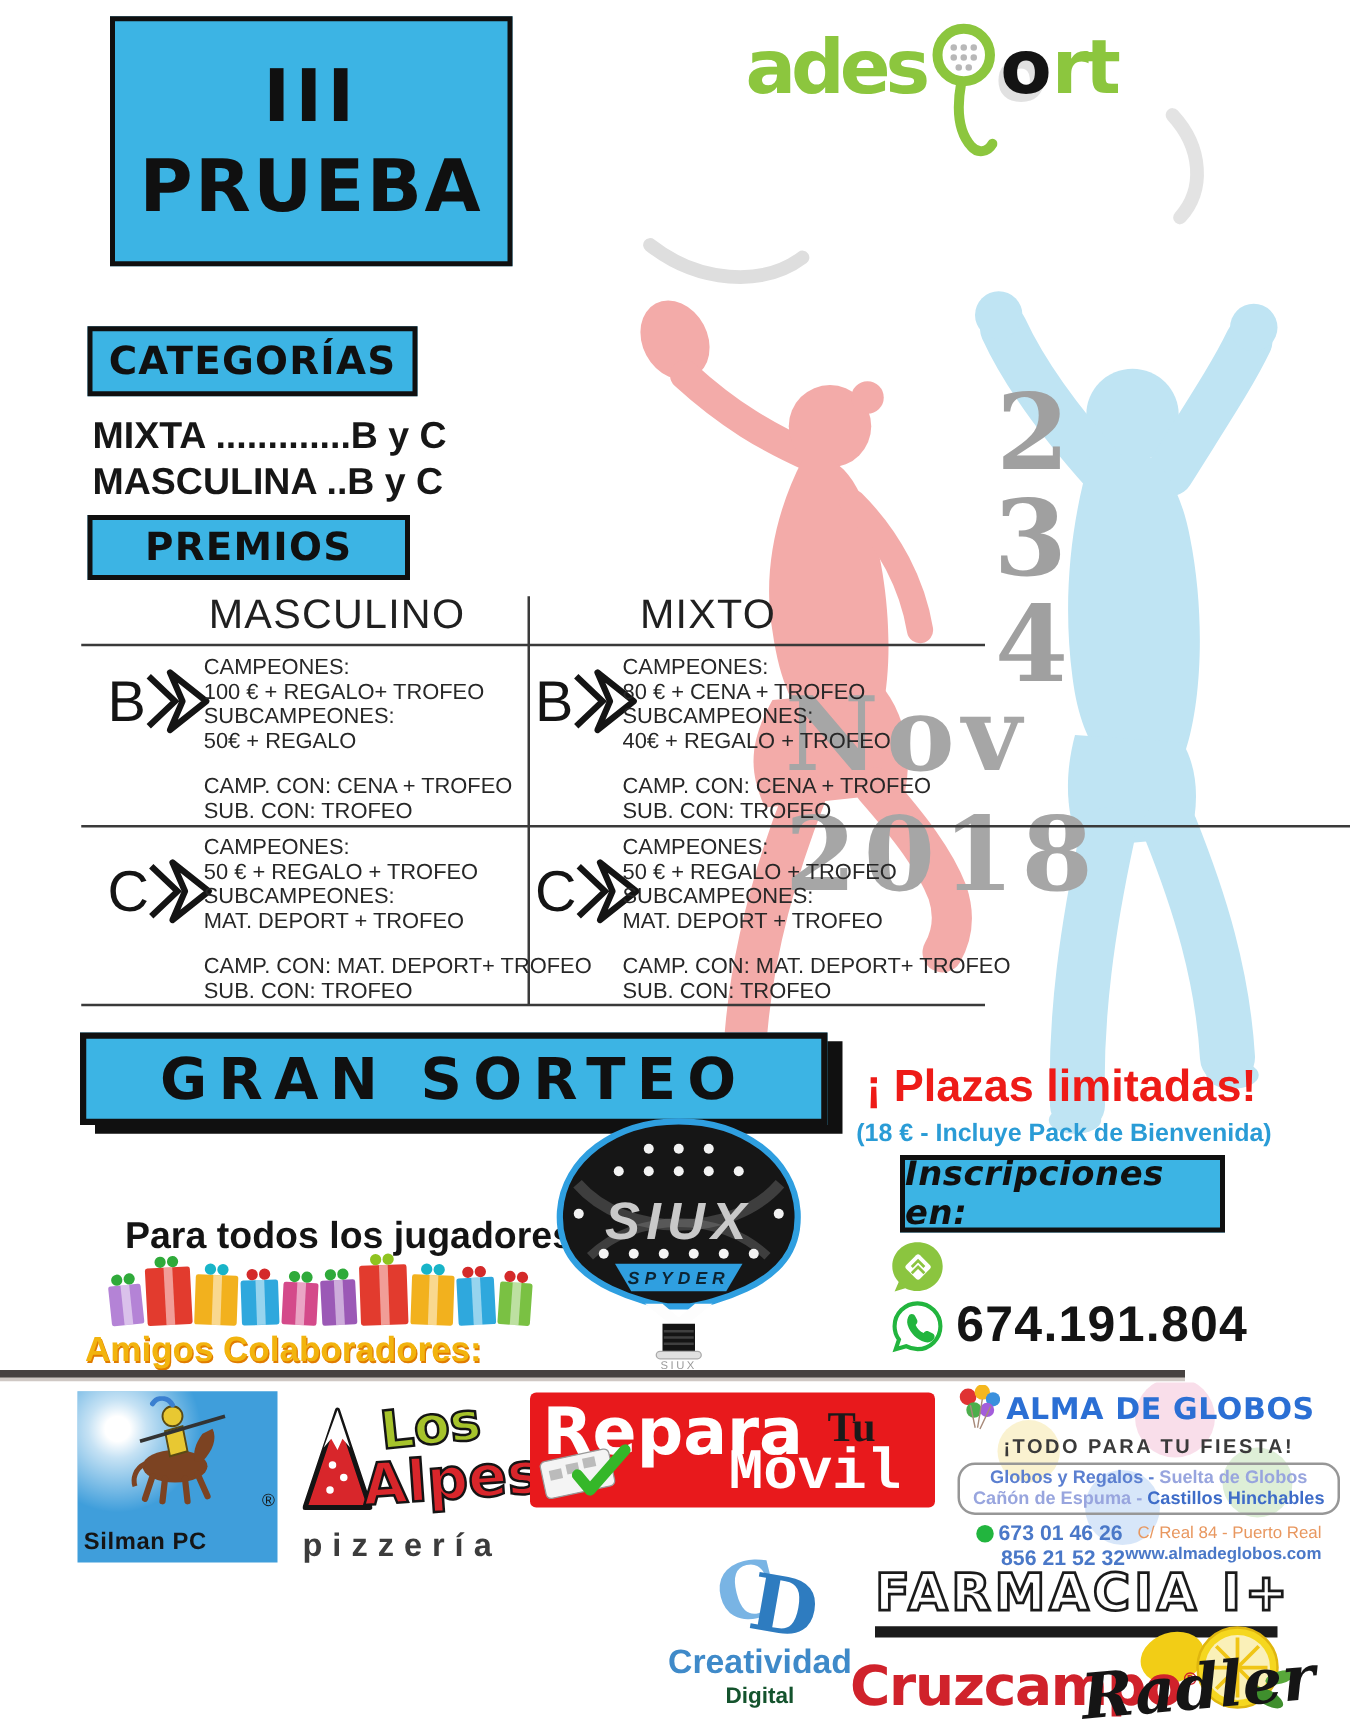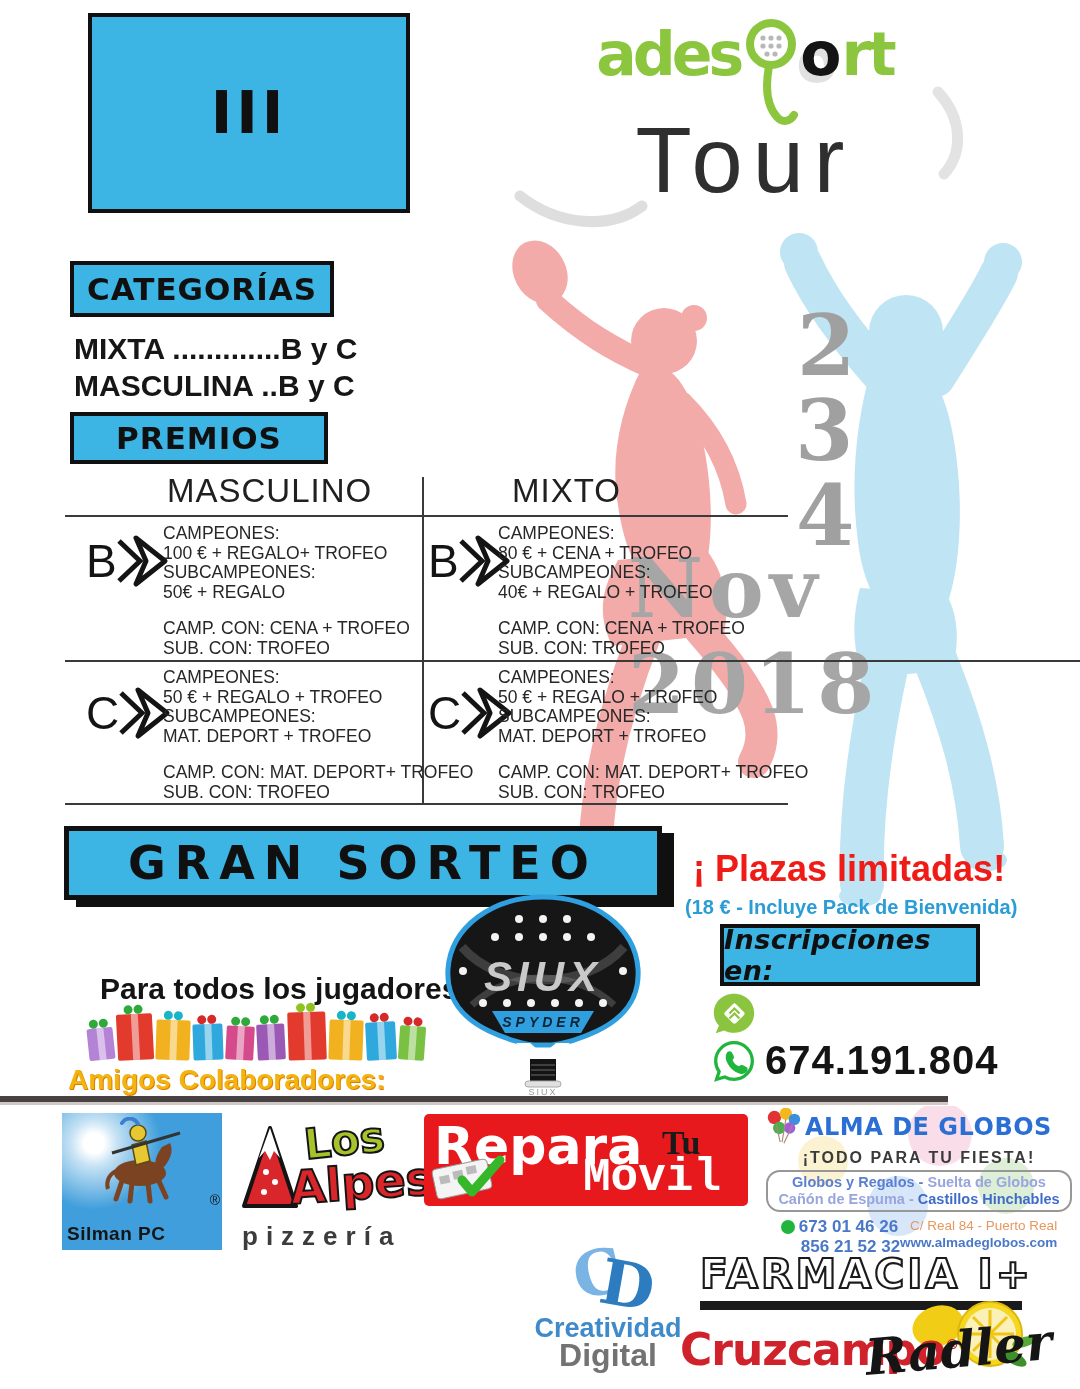--- a/index.html
+++ b/index.html
@@ -58,20 +58,21 @@
   </g>
 </svg>
 
 <div class="date-num" style="left:797px;top:296px;font-size:84px;z-index:1">2</div>
 <div class="date-num" style="left:795px;top:381px;font-size:84px;z-index:1">3</div>
 <div class="date-num" style="left:796px;top:466px;font-size:84px;z-index:1">4</div>
 <div class="date-num" style="left:628px;top:540px;font-size:82px;letter-spacing:6px;color:#a6a6a6;z-index:1">Nov 2018</div>
 
 <div class="abs cyanbox" style="left:88px;top:13px;width:322px;height:200px;flex-direction:column;z-index:2">
   <div style="font-size:58px;letter-spacing:4px;line-height:72px">III</div>
+  <div style="font-size:58px;letter-spacing:2px;line-height:72px">PRUEBA</div>
 </div>
 
 <div class="abs" style="left:500px;top:6px;width:490px;z-index:2">
   <div style="display:flex;justify-content:center;align-items:flex-start;height:112px;font-family:'DejaVu Sans',sans-serif;font-weight:bold;font-size:60px;line-height:96px">
     <span style="color:#8cc63e;letter-spacing:-4px">ades</span>
     <svg width="54" height="118" viewBox="0 0 54 118" style="margin:10px 2px 0 4px">
       <circle cx="27" cy="28" r="21" fill="#ffffff" stroke="#8cc63e" stroke-width="8"></circle>
       <g fill="#b8b8b8">
         <circle cx="19" cy="22" r="2.6"></circle>
           <circle cx="27" cy="22" r="2.6"></circle>
@@ -80,21 +81,20 @@
           <circle cx="27" cy="30" r="2.6"></circle>
           <circle cx="35" cy="30" r="2.6"></circle>
         <circle cx="23" cy="38" r="2.6"></circle>
           <circle cx="31" cy="38" r="2.6"></circle>
       </g>
       <path d="M25,50 C21,72 23,90 33,101 C38,107 46,106 50,99" stroke="#8cc63e" stroke-width="8" fill="none" stroke-linecap="round"></path>
     </svg>
     <span style="color:#141414;text-shadow:-4px 7px 0 rgba(170,170,170,.35)">o</span>
     <span style="color:#8cc63e;letter-spacing:-3px">rt</span>
   </div>
-  <div style="text-align:center;font-size:92px;line-height:92px;color:#2f2f2f;letter-spacing:10px;margin-top:-4px;font-weight:normal">Tour</div>
 </div>
 
 <div class="abs cyanbox" style="left:70px;top:261px;width:264px;height:56px;font-size:31px;letter-spacing:1px;z-index:2">
   <span>CATEGORÍAS</span>
 </div>
 <div class="abs" style="left:74px;top:330px;font-size:30px;font-weight:bold;line-height:37px;color:#161616;z-index:2">
   <div>MIXTA .............B y C</div>
   <div>MASCULINA ..B y C</div>
 </div>
 
@@ -334,21 +334,21 @@
     </div>
   </div>
 </div>
 
 <div class="abs" style="left:518px;top:1241px;width:180px;text-align:center;z-index:4">
   <svg width="120" height="70" viewBox="0 0 120 72" style="margin:0 auto">
     <text x="26" y="58" font-size="64" font-weight="bold" fill="#79b4e4" transform="rotate(-14 40 40)" font-family="DejaVu Serif, serif">C</text>
     <text x="52" y="66" font-size="64" font-weight="bold" fill="#2e7cc0" transform="rotate(10 70 45)" font-family="DejaVu Serif, serif">D</text>
   </svg>
   <div style="font-size:27px;font-weight:bold;color:#3f8ac9;line-height:27px">Creatividad</div>
-  <div style="font-size:32px;font-weight:bold;color:#737373;line-height:26px">Digital</div>
+  <div style="font-size:18px;font-weight:bold;color:#14532d;line-height:26px">Digital</div>
 </div>
 
 <div class="abs" style="left:700px;top:1250px;z-index:4">
   <div style="font-size:41px;font-weight:bold;color:#ffffff;-webkit-text-stroke:2.2px #1b1b1b;letter-spacing:3px;white-space:nowrap;font-family:'DejaVu Sans',sans-serif">FARMACIA I+</div>
   <div style="width:322px;height:9px;background:#1b1b1b;margin-top:3px"></div>
 </div>
 
 <div class="abs" style="left:680px;top:1298px;width:400px;height:88px;z-index:4">
   <svg width="125" height="70" viewBox="0 0 125 70" style="position:absolute;left:228px;top:0;z-index:0">
     <ellipse cx="30" cy="28" rx="26" ry="20" fill="#f2cd16" transform="rotate(-18 30 28)"></ellipse>

